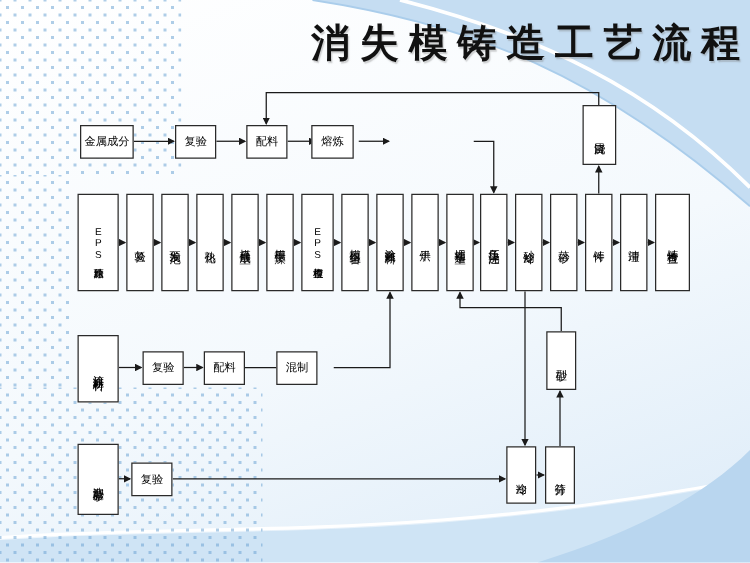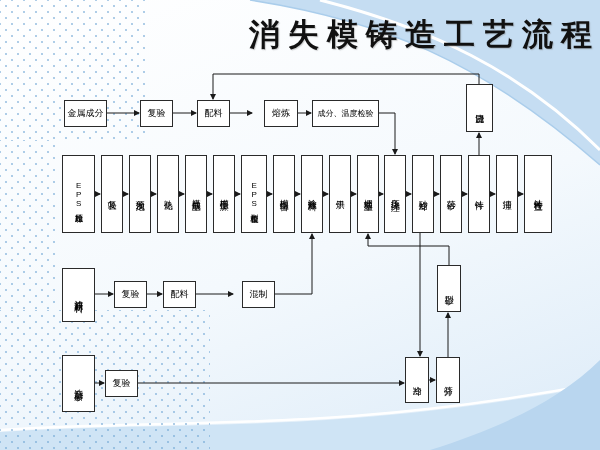--- a/index.html
+++ b/index.html
@@ -111,22 +111,21 @@
       <path d="M448,357 V313" marker-end="url(#ah)"></path>
       <path d="M449,265 V246 H368 V234" marker-end="url(#ah)"></path>
     </g>
   </svg>
 
   <div class="title">消失模铸造工艺流程</div>
 
   <div class="box h" style="left:64px;top:100px;width:43px;height:27px">金属成分</div>
   <div class="box h" style="left:140px;top:100px;width:33px;height:27px">复验</div>
   <div class="box h" style="left:197px;top:100px;width:33px;height:27px">配料</div>
-  <div class="box h" style="left:264px;top:100px;width:34px;height:27px">熔炼</div>
-  <div class="box h small" style="left:312px;top:100px;width:67px;height:27px">成分、温度检验</div>
+  <div class="box h" style="left:249px;top:100px;width:34px;height:27px">熔炼</div>
 
   <div class="box v" style="left:466px;top:84px;width:27px;height:48px">浇冒口</div>
 
   <div class="box v small" style="left:62px;top:155px;width:33px;height:78px">EPS原始珠粒</div>
   <div class="box v" style="left:101px;top:155px;width:22px;height:78px">复验</div>
   <div class="box v" style="left:129px;top:155px;width:22px;height:78px">预发泡</div>
   <div class="box v" style="left:157px;top:155px;width:22px;height:78px">熟化</div>
   <div class="box v" style="left:185px;top:155px;width:22px;height:78px">模具成型</div>
   <div class="box v" style="left:213px;top:155px;width:22px;height:78px">模型干燥</div>
   <div class="box v small" style="left:241px;top:155px;width:26px;height:78px">EPS模型检查</div>
@@ -137,21 +136,21 @@
   <div class="box v" style="left:384px;top:155px;width:22px;height:78px">负压浇注</div>
   <div class="box v" style="left:412px;top:155px;width:22px;height:78px">砂冷却</div>
   <div class="box v" style="left:440px;top:155px;width:22px;height:78px">落砂</div>
   <div class="box v" style="left:468px;top:155px;width:22px;height:78px">铸件</div>
   <div class="box v" style="left:496px;top:155px;width:22px;height:78px">清理</div>
   <div class="box v" style="left:524px;top:155px;width:28px;height:78px">铸件检查</div>
 
   <div class="box v" style="left:62px;top:268px;width:33px;height:54px">涂料原材料</div>
   <div class="box h" style="left:114px;top:281px;width:33px;height:27px">复验</div>
   <div class="box h" style="left:163px;top:281px;width:33px;height:27px">配料</div>
-  <div class="box h" style="left:242px;top:281px;width:33px;height:27px">混制</div>
+  <div class="box h" style="left:221px;top:281px;width:33px;height:27px">混制</div>
 
   <div class="box v" style="left:437px;top:265px;width:24px;height:47px">型砂</div>
 
   <div class="box v" style="left:62px;top:355px;width:33px;height:57px">造型新砂</div>
   <div class="box h" style="left:105px;top:370px;width:33px;height:27px">复验</div>
   <div class="box v" style="left:405px;top:357px;width:24px;height:46px">冷却</div>
   <div class="box v" style="left:436px;top:357px;width:24px;height:46px">筛分</div>
 
 </div>
 

